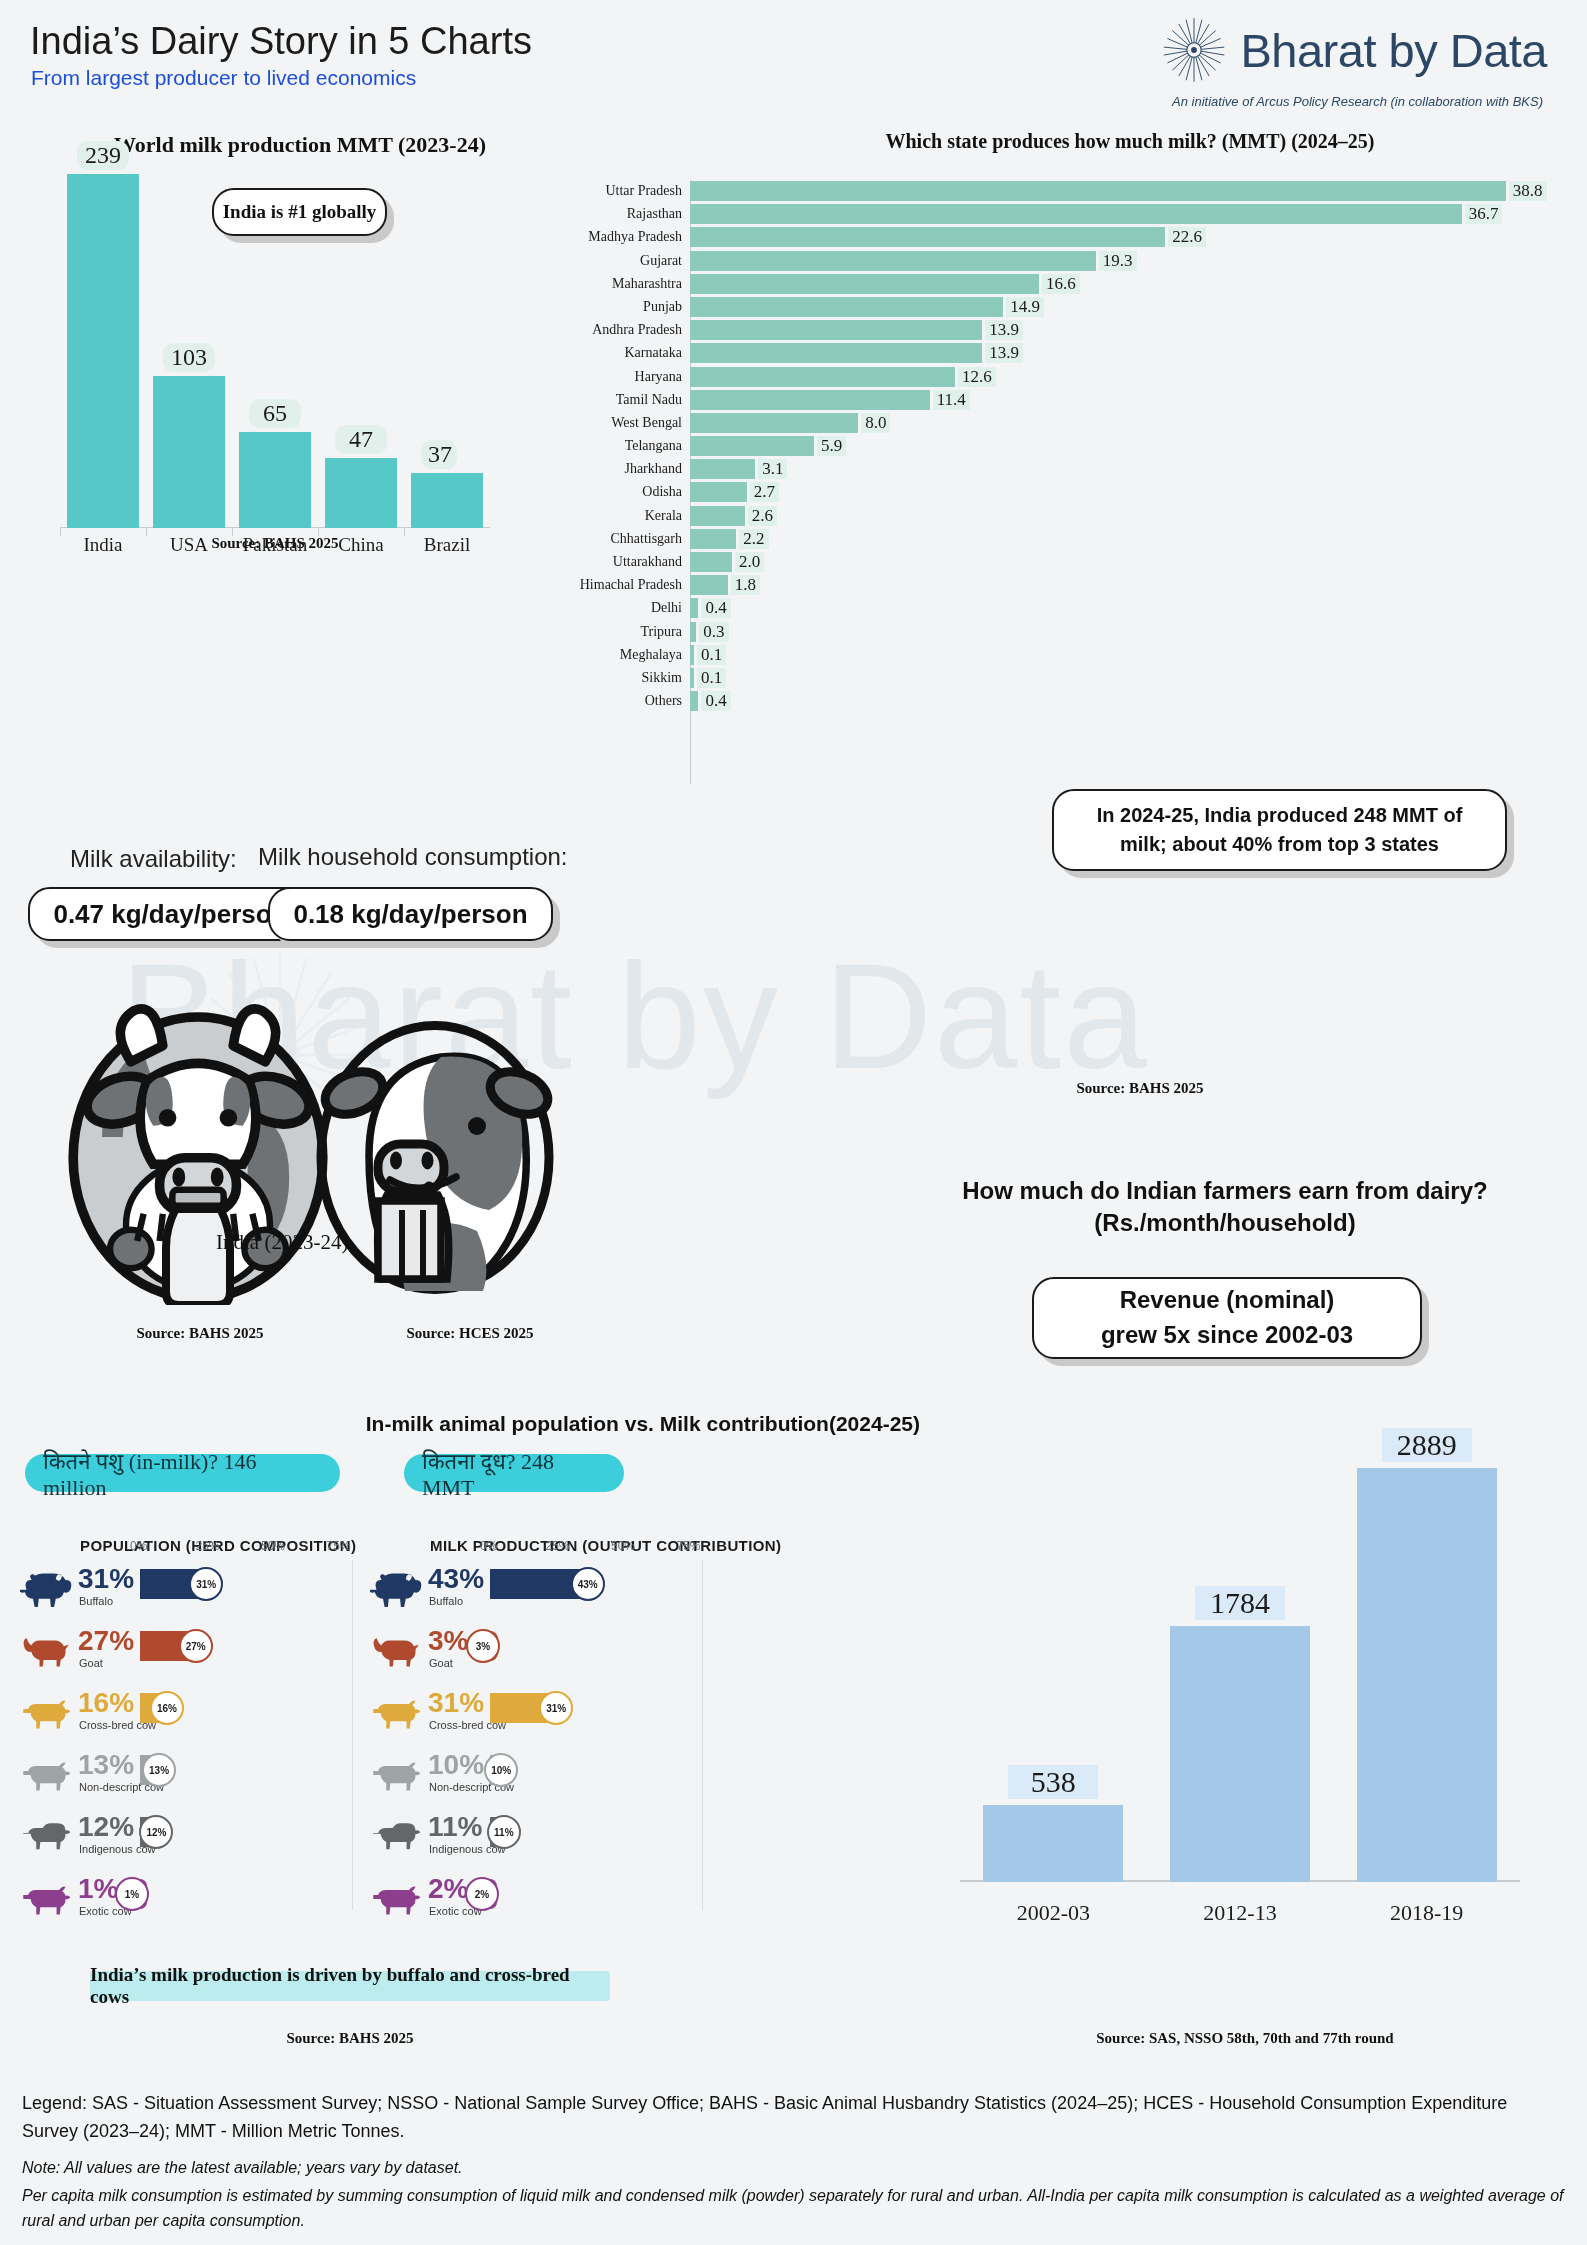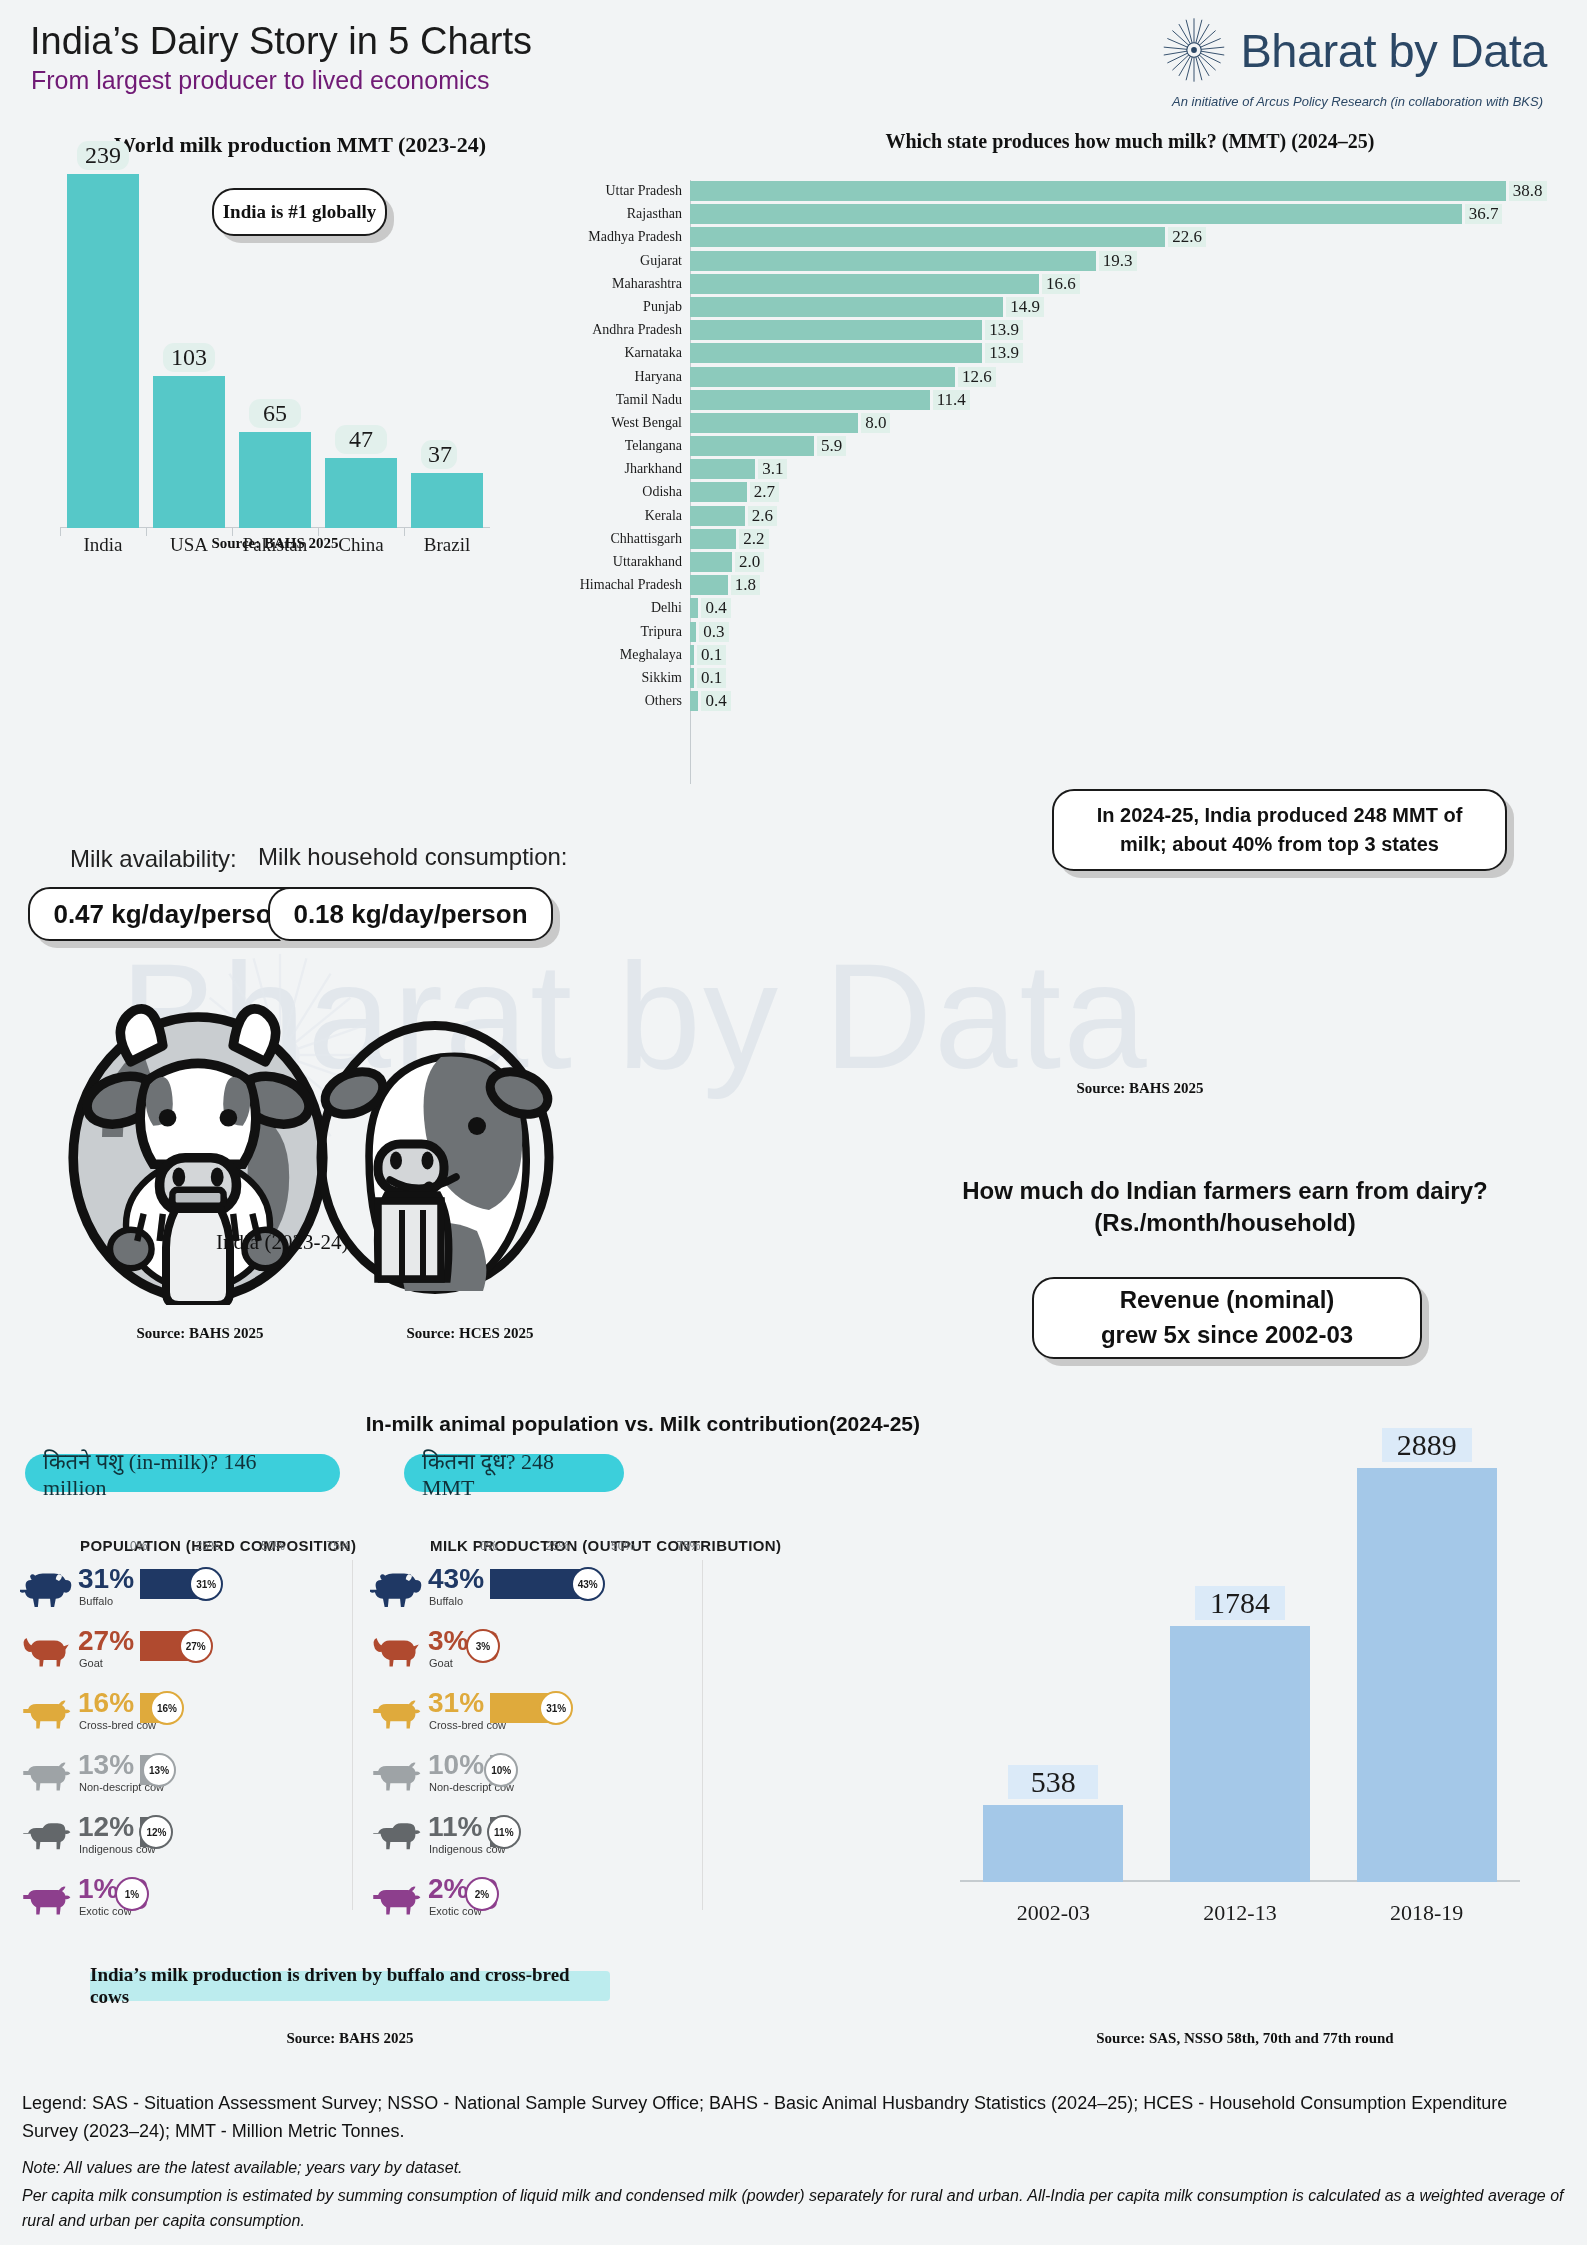--- a/index.html
+++ b/index.html
@@ -19,21 +19,21 @@
     white-space: nowrap; z-index: 0; font-weight: 400;
   }
   #watermark-burst {
     position: absolute; left: 170px; top: 945px; width: 220px; height: 220px; z-index: 0;
     opacity: .55;
   }
 
   
   #header { position: absolute; left: 0; top: 0; width: 1587px; height: 120px; z-index: 5; }
   #page-title { position: absolute; left: 30px; top: 20px; font-size: 38px; color: #1b1b1b; font-weight: 400; }
-  #page-subtitle { position: absolute; left: 31px; top: 66px; font-size: 25px; color: #701a75; font-weight: 400; }
+  #page-subtitle { position: absolute; left: 31px; top: 66px; font-size: 21px; color: #1d4ed8; font-weight: 400; }
   #brand { position: absolute; right: 40px; top: 14px; display: flex; align-items: center; gap: 10px; }
   #brand-name { font-size: 47px; color: #2b4765; font-family: "Liberation Sans", sans-serif; letter-spacing: -0.5px; }
   #brand-tagline { position: absolute; right: 44px; top: 94px; font-size: 13px; color: #2b4765; font-style: italic; }
 
   
   .chart-title { font-family: "Liberation Serif", serif; font-weight: bold; color: #111; text-align: center; }
   .source { font-family: "Liberation Serif", serif; font-weight: bold; font-size: 15px; color: #111; text-align: center; }
   .callout {
     background: #fff; border: 2.5px solid #1a1a1a; border-radius: 22px;
     box-shadow: 7px 7px 0 0 #c9c9c9; text-align: center;

